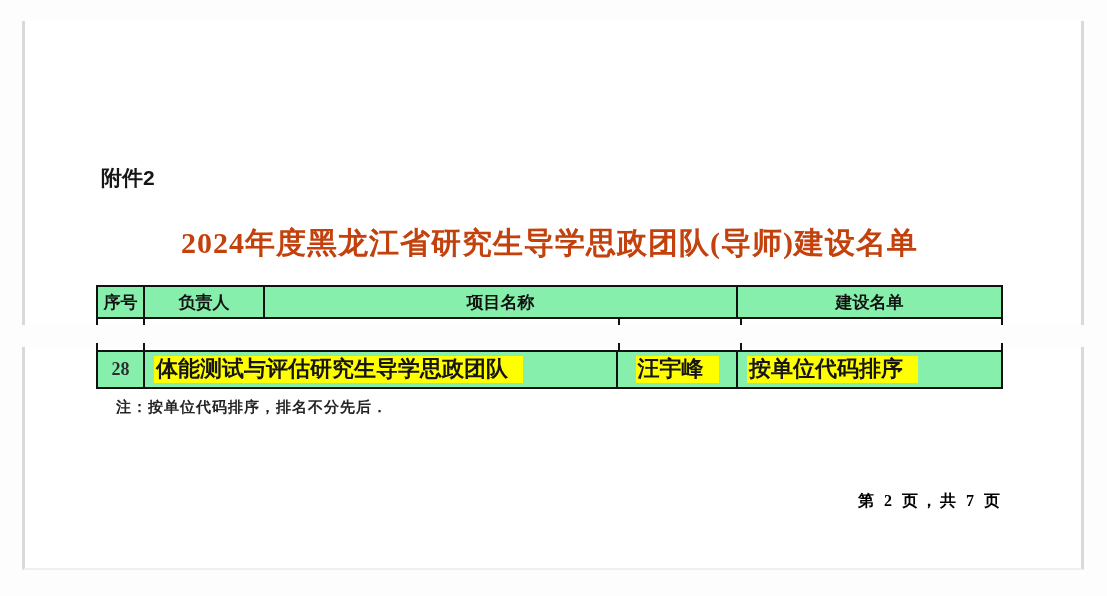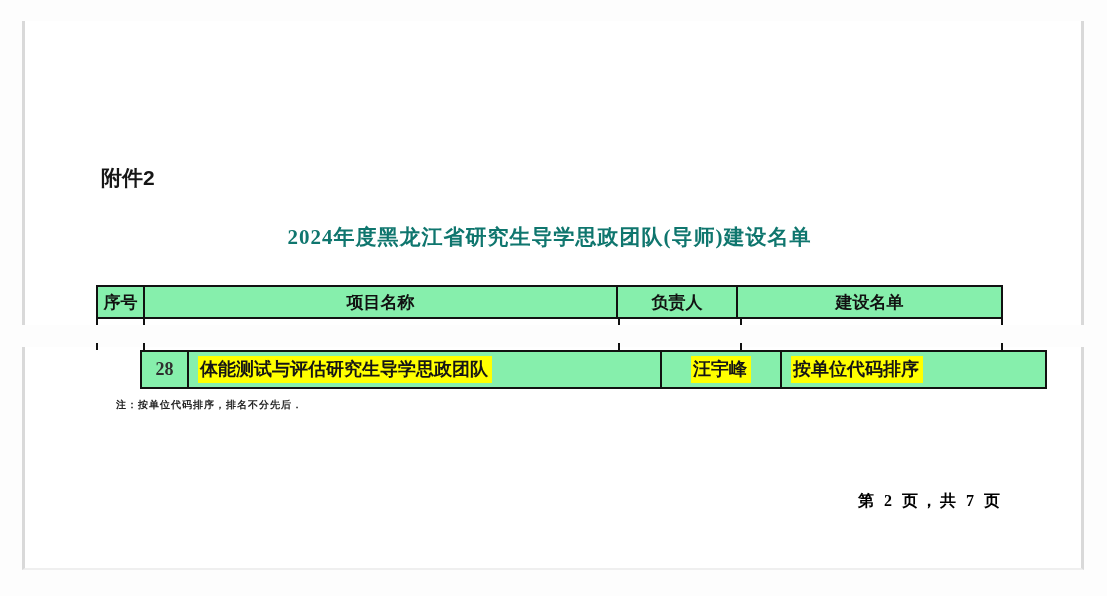--- a/index.html
+++ b/index.html
@@ -35,38 +35,38 @@
     font-size: 21px;
     font-weight: bold;
     font-family: "Liberation Sans", "DejaVu Sans", sans-serif;
     color: #161616;
   }
   .doc-title {
     position: absolute;
     left: 96px; top: 223px;
     width: 907px;
     text-align: center;
-    font-size: 21px;
+    font-size: 30px;
     font-weight: bold;
     letter-spacing: 1px;
-    color: #0f766e;
+    color: #c2410c;
     white-space: nowrap;
   }
 
   
   .tbl {
     position: absolute;
     left: 96px;
     width: 907px;
     border: 2px solid #111;
     display: flex;
     background: #86efac;
   }
   .tbl-header { top: 285px; height: 34px; }
-  .tbl-row    { top: 350px; height: 39px; margin-left: 44px; }
+  .tbl-row    { top: 350px; height: 39px; }
   .cell {
     display: flex;
     align-items: center;
     justify-content: center;
     overflow: hidden;
     white-space: nowrap;
   }
   .cell.b { border-right: 2px solid #111; }
   .c-no   { flex: 0 0 47px; }
   .c-proj { flex: 0 0 473px; }
@@ -81,43 +81,43 @@
   .tbl-row .c-no {
     font-size: 18px;
     color: #2e2e2e;
     font-weight: bold;
   }
   .tbl-row .c-proj, .tbl-row .c-unit { justify-content: flex-start; padding-left: 9px; }
   .hl {
     background: var(--hl, #ffff00);
     font-family: "Liberation Sans", "DejaVu Sans", sans-serif;
     font-weight: bold;
-    font-size: 18px;
+    font-size: 22px;
     color: #151515;
-    padding: 1px 4px 2px 2px;
+    padding: 1px 15px 2px 2px;
     line-height: 24px;
   }
   
   .stub {
     position: absolute;
     width: 2px;
     height: 7px;
     background: #111;
   }
   .stub.upper { top: 318px; }
   .stub.lower { top: 343px; }
   .sx0 { left: 96px; }  .sx1 { left: 143px; } .sx2 { left: 618px; }
   .sx3 { left: 740px; } .sx4 { left: 1001px; }
 
   .note-line {
     position: absolute;
     left: 116px; top: 398px;
     font-family: "Liberation Sans", "DejaVu Sans", sans-serif;
     font-weight: bold;
-    font-size: 10px;
+    font-size: 15px;
     color: #242424;
     letter-spacing: 1px;
   }
   .page-footer {
     position: absolute;
     left: 96px; top: 491px;
     width: 907px;
     text-align: right;
     font-size: 16px;
     font-weight: bold;
@@ -133,22 +133,22 @@
   <div class="page-fragment frag-top"></div>
 
   <div class="page-fragment frag-bottom"></div>
 
   <div class="attachment-label">附件2</div>
 
   <div class="doc-title">2024年度黑龙江省研究生导学思政团队(导师)建设名单</div>
 
   <div class="tbl tbl-header">
     <div class="cell b c-no">序号</div>
+    <div class="cell b c-lead">负责人</div>
     <div class="cell b c-proj">项目名称</div>
-    <div class="cell b c-lead">负责人</div>
     <div class="cell c-unit">建设名单</div>
   </div>
 
   <div class="stub upper sx0"></div>
   <div class="stub upper sx1"></div>
   <div class="stub upper sx2"></div>
   <div class="stub upper sx3"></div>
   <div class="stub upper sx4"></div>
 
   <div class="stub lower sx0"></div>

